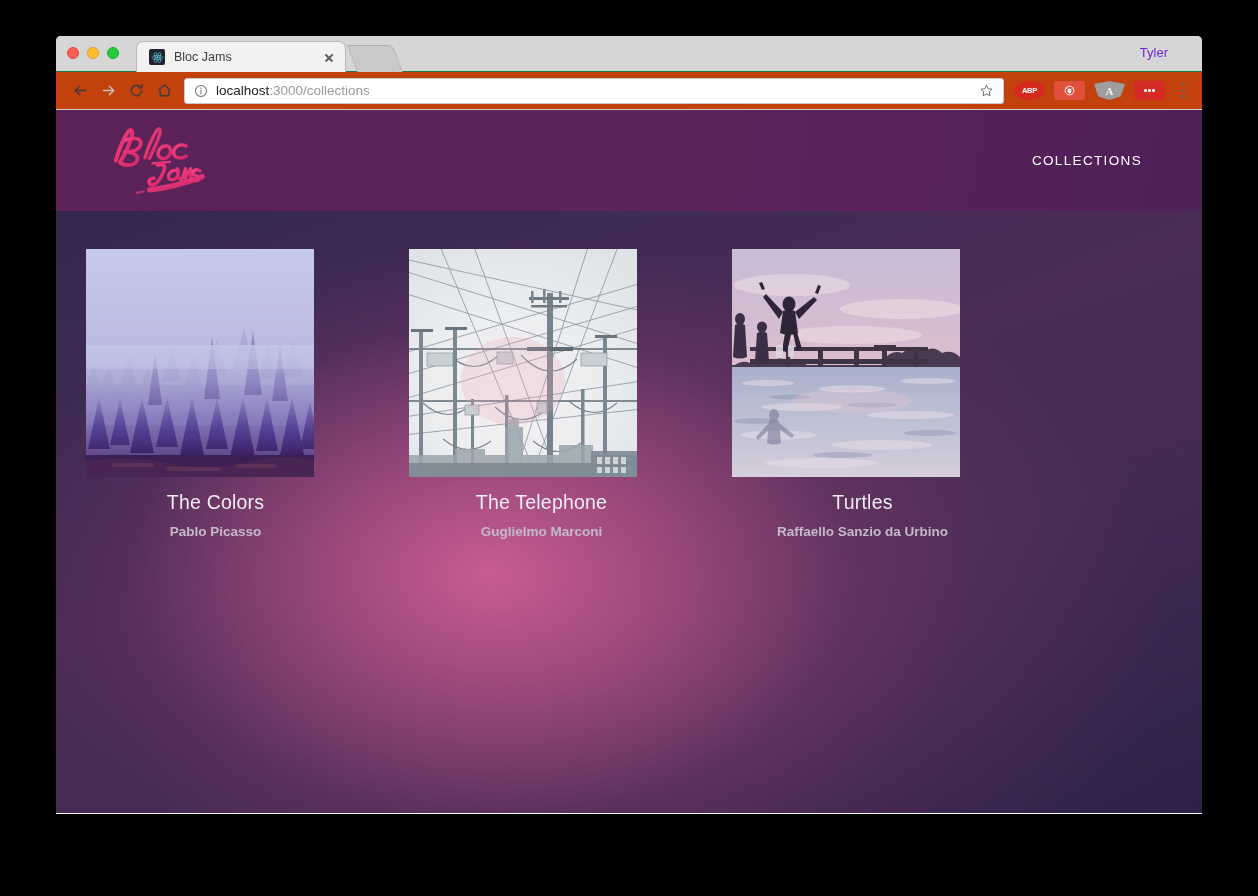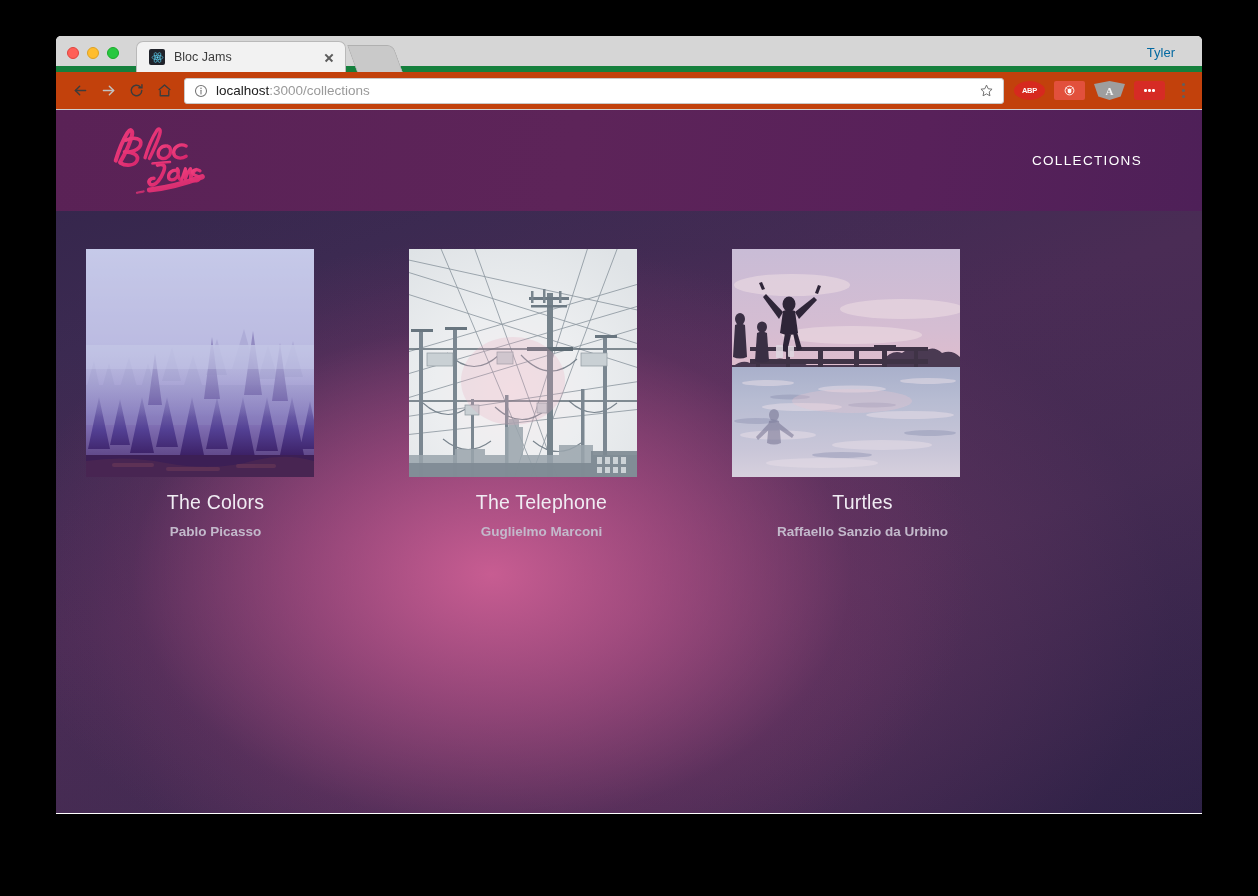--- a/index.html
+++ b/index.html
@@ -17,21 +17,21 @@
     background:#fff;
     border-radius:5px 5px 0 0;
     overflow:hidden;
     box-shadow:0 6px 26px rgba(0,0,0,0.55);
   }
 
   
   .tabstrip {
     position:relative; height:36px;
     background:#d6d6d6;
-    border-bottom:6px solid #15803d;
+    border-bottom:1px solid #15803d;
   }
   .traffic { position:absolute; left:11px; top:11px; display:flex; gap:8px; }
   .dot { width:12px; height:12px; border-radius:50%; }
   .dot.red    { background:#ff5f57; border:0.5px solid #e0443e; }
   .dot.yellow { background:#ffbd2e; border:0.5px solid #dea123; }
   .dot.green  { background:#28c840; border:0.5px solid #1aab29; }
 
   .tab {
     position:absolute; left:80px; top:5px;
     width:210px; height:31px;
@@ -69,22 +69,22 @@
 
   .newtab {
     position:absolute; left:296px; top:9px;
     width:46px; height:27px;
     background:#c9c9c9;
     border:1px solid #b0b0b0; border-bottom:none;
     border-radius:0 6px 0 0;
     transform:skewX(20deg);
   }
   .profile-name {
-    position:absolute; right:27px; top:9px;
-    font-size:13px; color:#0369a1;
+    position:absolute; right:34px; top:9px;
+    font-size:13px; color:#6d28d9;
   }
 
   
   .toolbar {
     height:38px; background:#c2410c;
     border-bottom:1px solid #cfcfcf;
     display:flex; align-items:center;
     padding:0 10px;
   }
   .navbtn {

